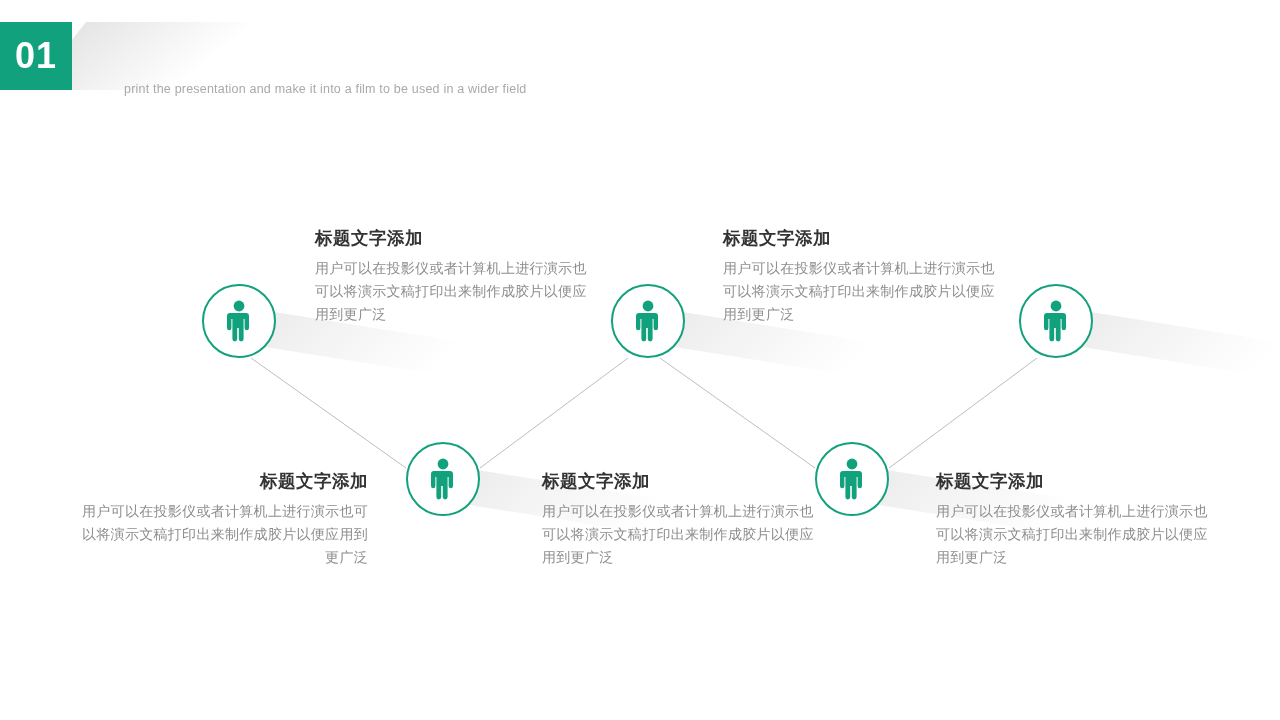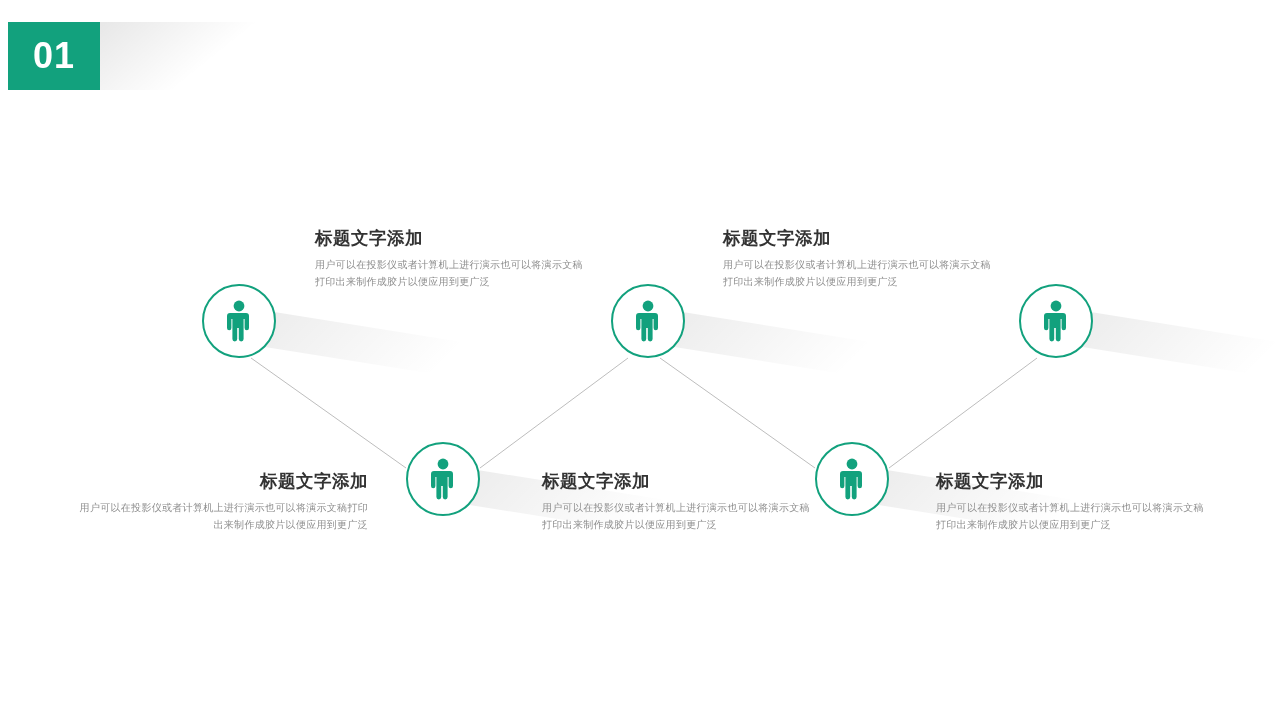--- a/index.html
+++ b/index.html
@@ -18,23 +18,23 @@
   
   .header {
     position: absolute;
     left: 0;
     top: 0;
     width: 100%;
     height: 140px;
   }
   .badge {
     position: absolute;
-    left: 8px;
+    left: 0;
     top: 22px;
-    width: 92px;
+    width: 72px;
     height: 68px;
     background: #12a17d;
     color: #ffffff;
     font-size: 36px;
     font-weight: bold;
     display: flex;
     align-items: center;
     justify-content: center;
     letter-spacing: 1px;
   }
@@ -124,35 +124,36 @@
     width: 280px;
   }
   .txt .t-title {
     font-size: 17.5px;
     font-weight: bold;
     color: #333333;
     margin-bottom: 7px;
     letter-spacing: 0.5px;
   }
   .txt .t-body {
-    font-size: 10px;
+    font-size: 14px;
     color: #8d8d8d;
     line-height: 1.65;
     letter-spacing: 0.3px;
   }
   .txt.right-align {
     text-align: right;
   }
 </style>
 </head>
 <body>
 
 <div class="header">
   <div class="badge-shadow"></div>
   <div class="badge">01</div>
+  <div class="header-sub">print the presentation and make it into a film to be used in a wider field</div>
 </div>
 
 <div class="diagram">
 
   <svg class="lines" width="1280" height="720">
     <line x1="243" y1="358" x2="398" y2="468" stroke="#bdbdbd" stroke-width="1"></line>
     <line x1="472" y1="468" x2="620" y2="358" stroke="#bdbdbd" stroke-width="1"></line>
     <line x1="652" y1="358" x2="807" y2="468" stroke="#bdbdbd" stroke-width="1"></line>
     <line x1="881" y1="468" x2="1029" y2="358" stroke="#bdbdbd" stroke-width="1"></line>
   </svg>

